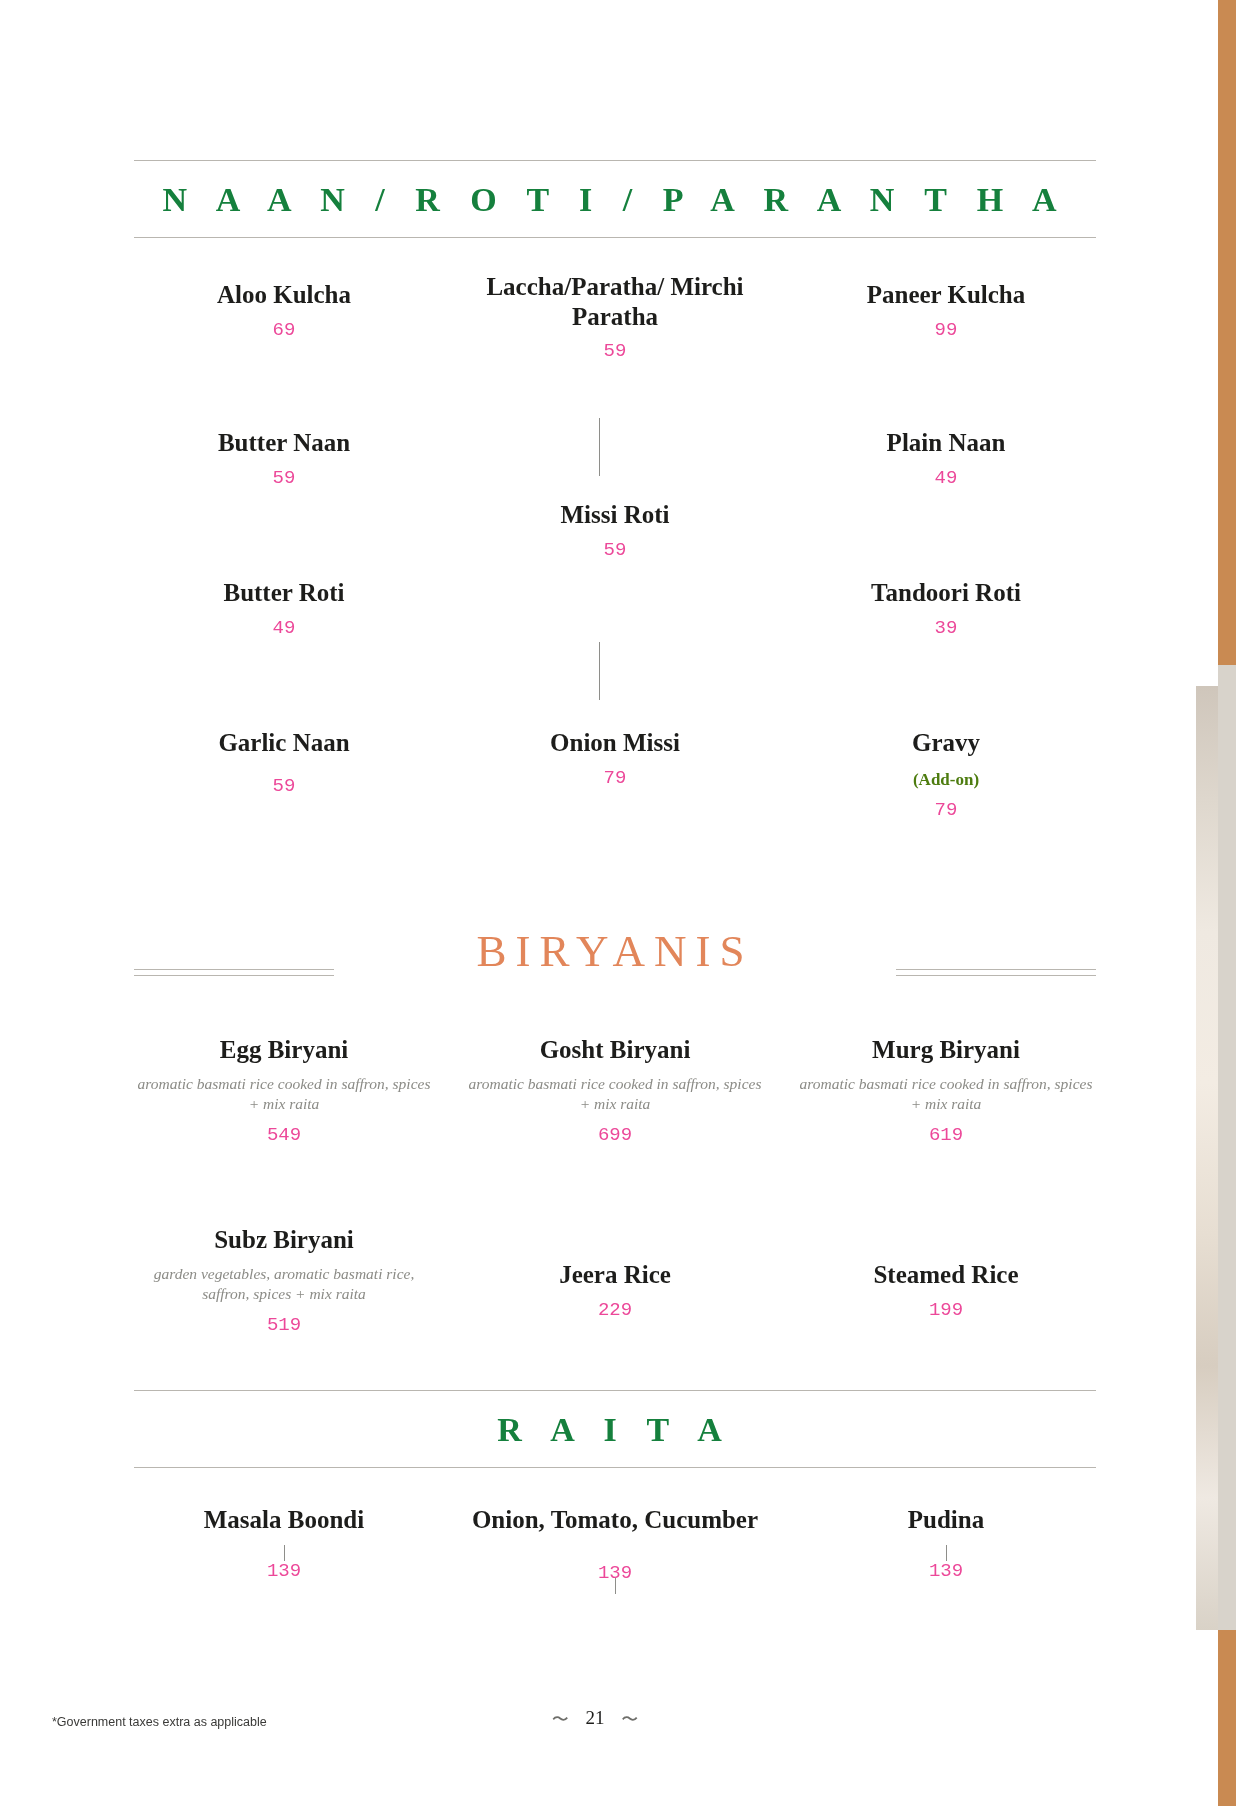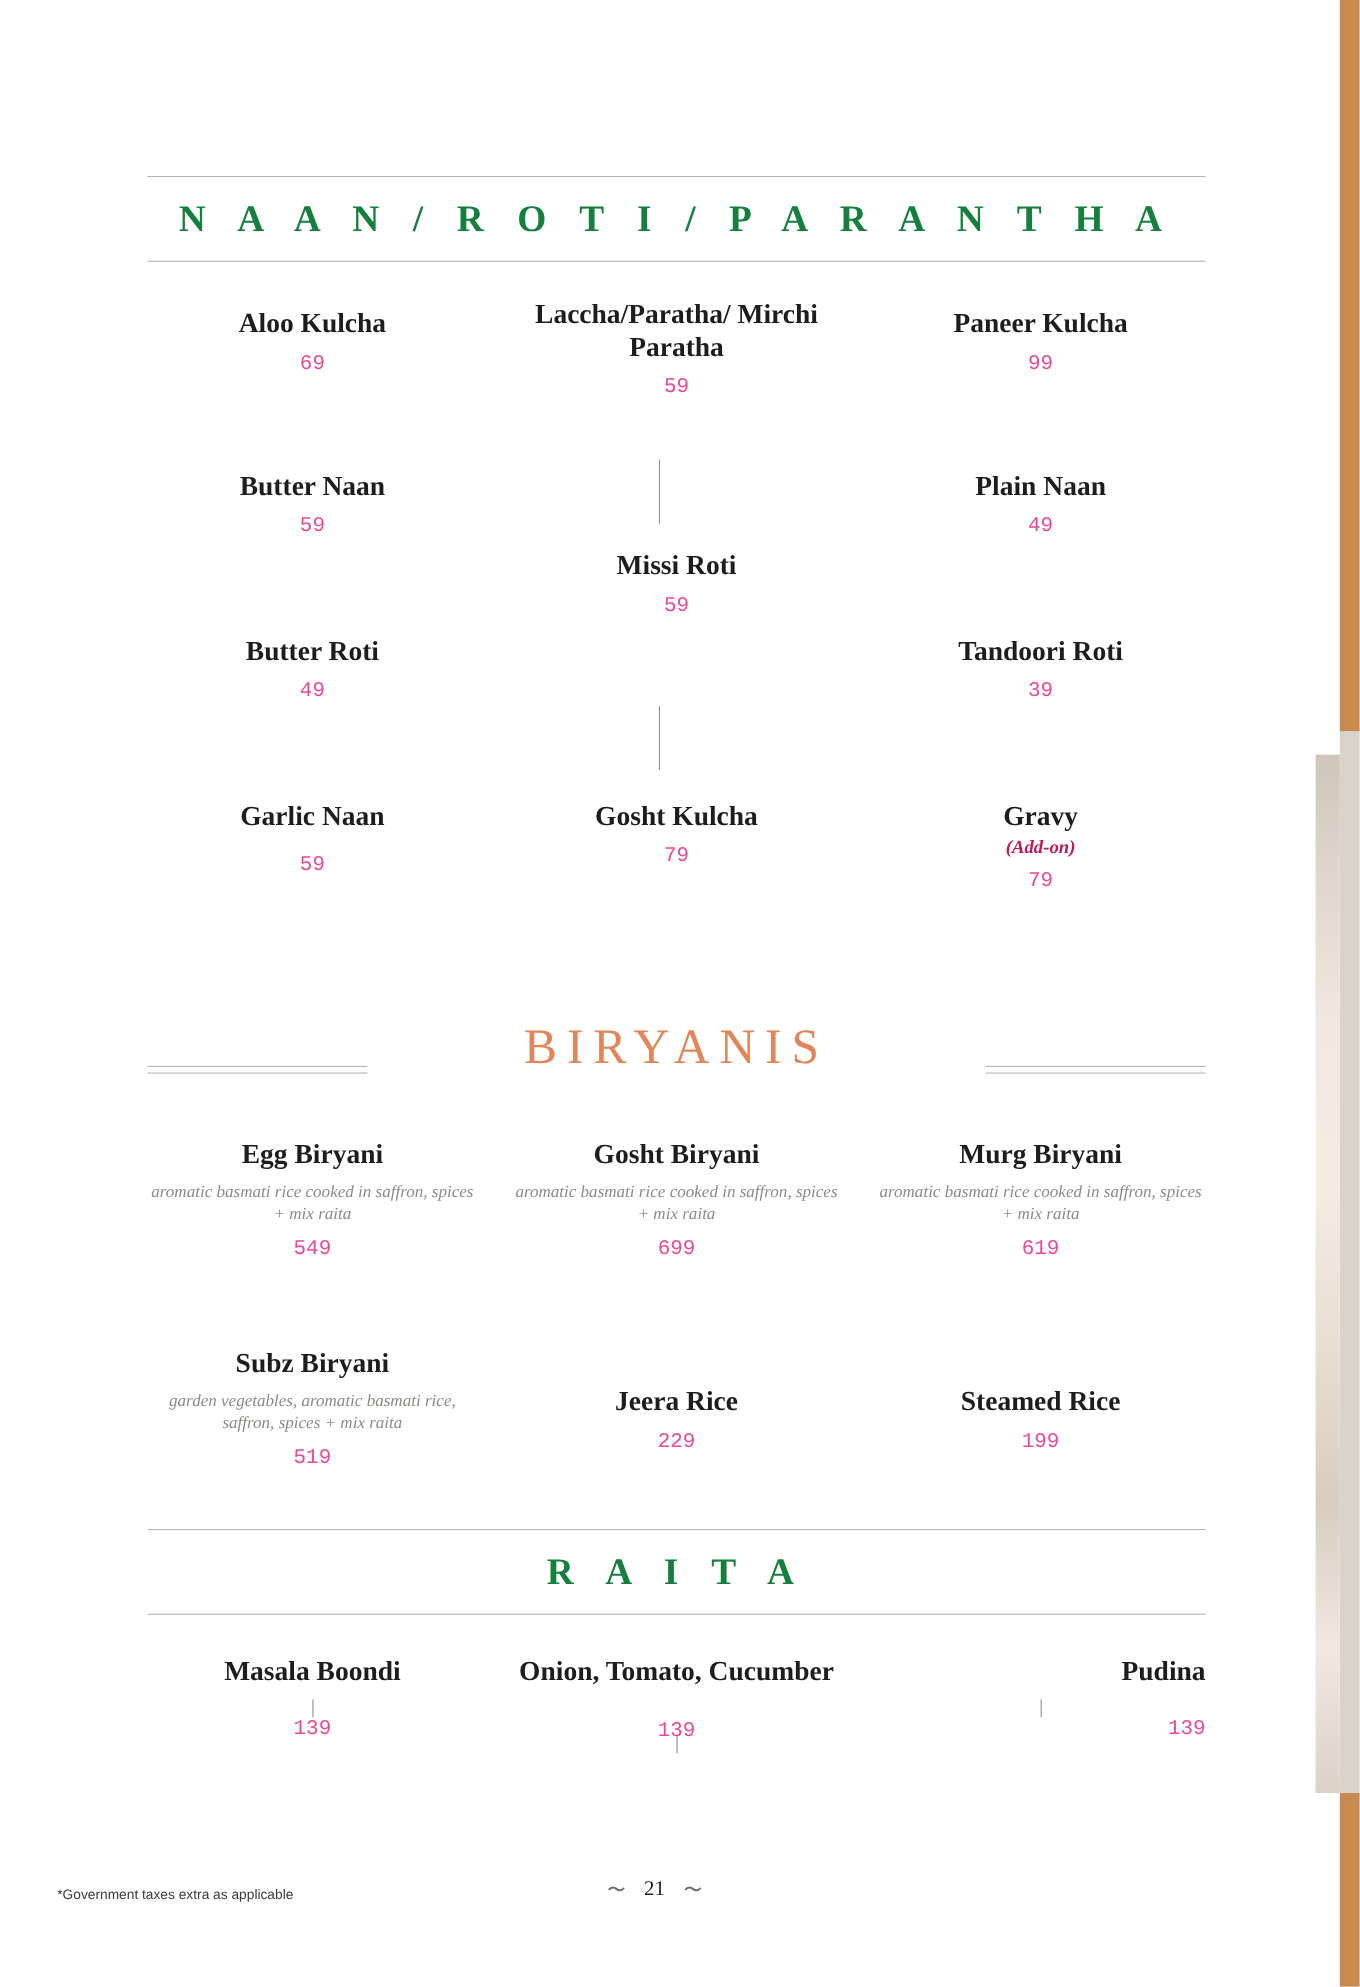--- a/index.html
+++ b/index.html
@@ -84,23 +84,22 @@
   .item .name {
     font-size: 25px;
     font-weight: 700;
     line-height: 1.18;
     color: #1d1d1b;
     font-family: "Liberation Serif", serif;
   }
   .item .sub {
     font-size: 17px;
     font-weight: 700;
-    color: #be185d;
-    margin-top: 2px;
-    font-style: italic;
+    color: #4d7c0f;
+    margin-top: 12px;
   }
   .item .desc {
     font-size: 15.5px;
     font-style: italic;
     color: #8b8b86;
     line-height: 1.35;
     margin-top: 9px;
     font-family: "Liberation Serif", serif;
   }
   .item .price {
@@ -224,21 +223,21 @@
     <div class="item col-3" style="top:298px;">
       <div class="name">Tandoori Roti</div>
       <div class="price">39</div>
     </div>
 
     <div class="item col-1" style="top:448px;">
       <div class="name">Garlic Naan</div>
       <div class="price" style="margin-top:17px;">59</div>
     </div>
     <div class="item col-2" style="top:448px;">
-      <div class="name">Gosht Kulcha</div>
+      <div class="name">Onion Missi</div>
       <div class="price">79</div>
     </div>
     <div class="item col-3" style="top:448px;">
       <div class="name">Gravy</div>
       <div class="sub">(Add-on)</div>
       <div class="price">79</div>
     </div>
   </div>
 
   <div class="biryani-head">
@@ -289,21 +288,21 @@
     <div class="item col-1" style="top:0;">
       <div class="name">Masala Boondi</div>
       <div class="vbar" style="left:150px; top:40px; height:16px;"></div>
       <div class="price" style="margin-top:25px;">139</div>
     </div>
     <div class="item col-2" style="top:0;">
       <div class="name">Onion, Tomato, Cucumber</div>
       <div class="vbar" style="left:150px; top:73px; height:16px;"></div>
       <div class="price" style="margin-top:27px;">139</div>
     </div>
-    <div class="item col-3" style="top:0;text-align:right;">
+    <div class="item col-3" style="top:0;">
       <div class="name">Pudina</div>
       <div class="vbar" style="left:150px; top:40px; height:16px;"></div>
       <div class="price" style="margin-top:25px;">139</div>
     </div>
   </div>
 
   <div class="footer-note">*Government taxes extra as applicable</div>
   <div class="folio">
     <span class="orn">〜</span>
     <span>21</span>

